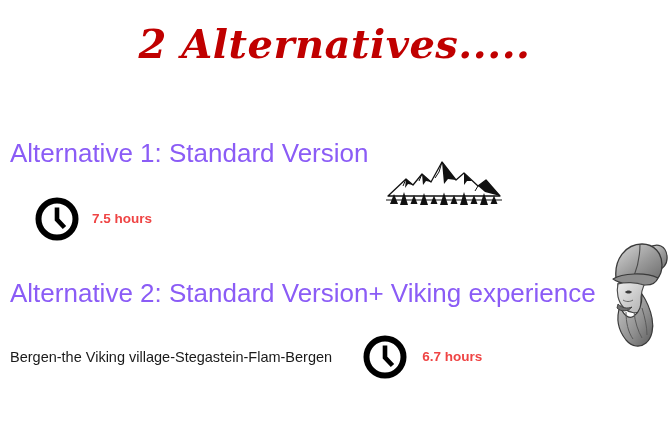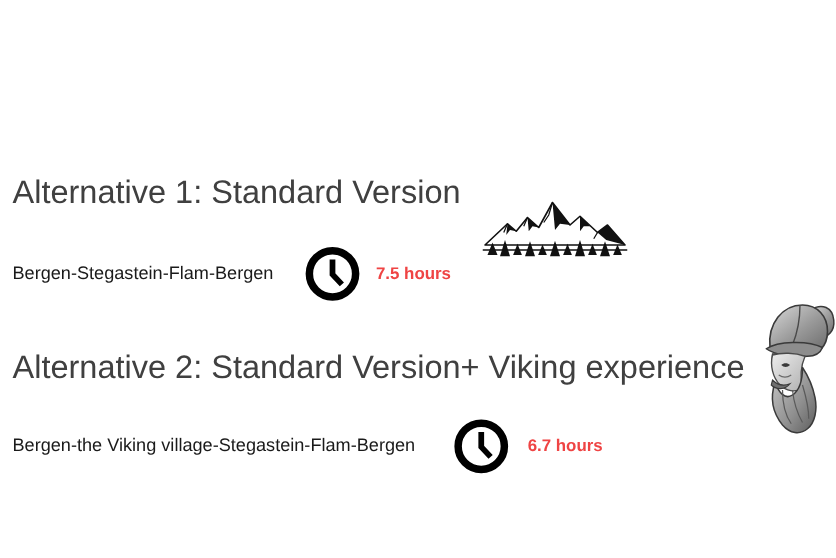--- a/index.html
+++ b/index.html
@@ -49,21 +49,21 @@
   #alt-2 { top: 278px; }
 
   .alt-heading {
     position: absolute;
     left: 10px;
     top: 0;
     font-family: "Liberation Sans", sans-serif;
     font-weight: 400;
     font-size: 26px;
     line-height: 30px;
-    color: #404040;
+    color: #8b5cf6;
     white-space: nowrap;
   }
 
   .route-row {
     position: absolute;
     left: 10px;
     top: 58px;
     display: flex;
     align-items: center;
     white-space: nowrap;
@@ -115,26 +115,26 @@
     top: 232px;
     width: 76px;
     height: 120px;
   }
 </style>
 </head>
 <body>
 
 <div class="slide">
 
+  <div class="slide-title">2 Alternatives.....</div>
 
   <div class="alt-block" id="alt-1">
     <div class="alt-heading">Alternative 1: Standard Version</div>
 
     <div class="route-row">
-      <span class="route-text">Bergen-Stegastein-Flam-Bergen</span>
 
       <span class="clock-wrap">
         <svg class="clock-icon" viewBox="0 0 46 46">
           <circle cx="23" cy="23" r="18.5" fill="none" stroke="#000000" stroke-width="6"></circle>
           <path d="M23 11.5 L23 23.5 L30.5 31.5" fill="none" stroke="#000000" stroke-width="4.6" stroke-linecap="butt" stroke-linejoin="miter"></path>
         </svg>
       </span>
 
       <span class="duration-text">7.5 hours</span>
     </div>

